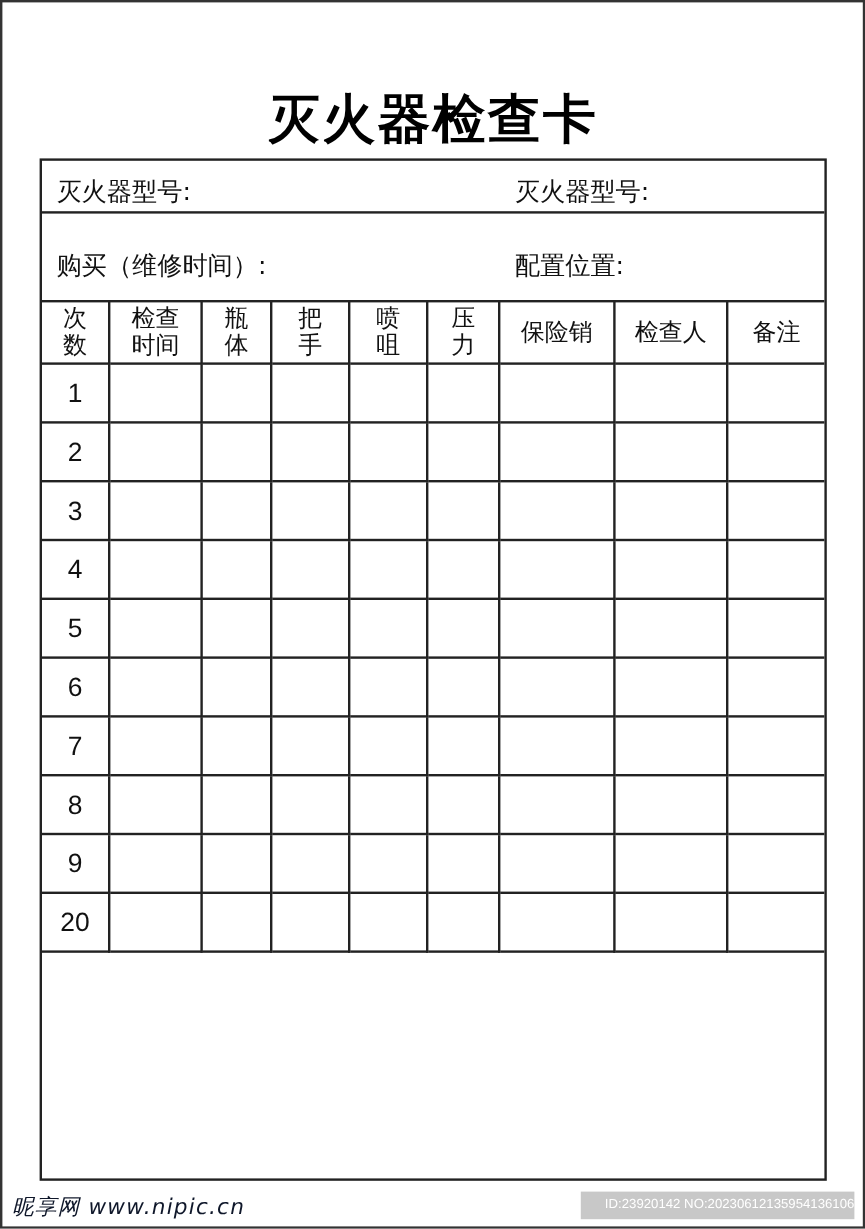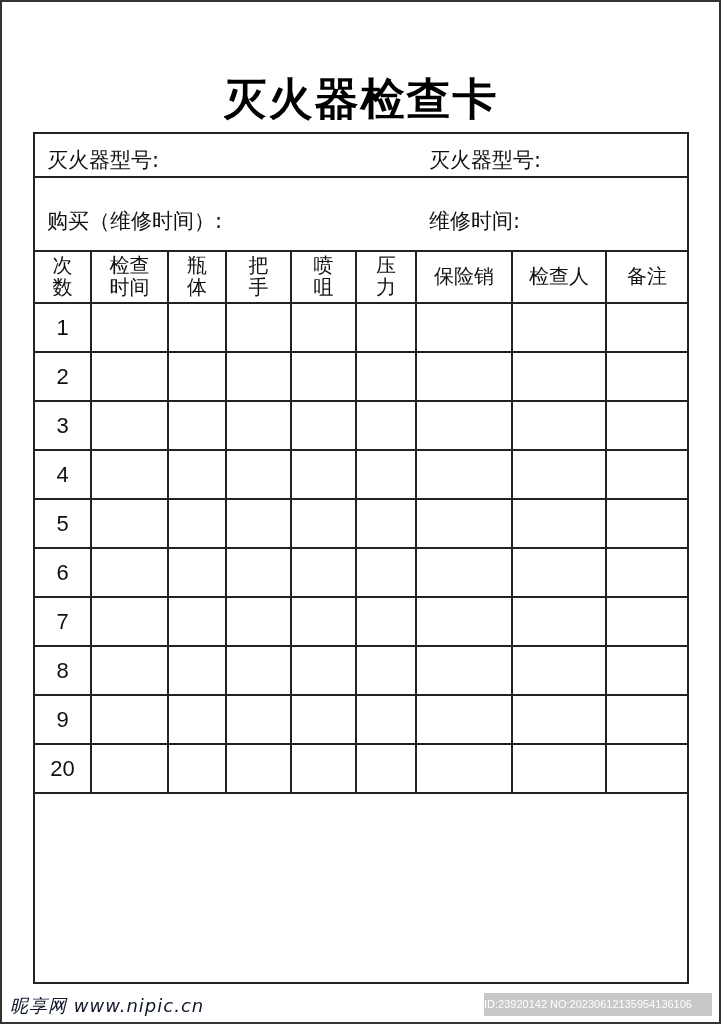--- a/index.html
+++ b/index.html
@@ -13,37 +13,37 @@
   .grid { position: absolute; left: 0; top: 116px; border-collapse: collapse; table-layout: fixed; }
   .grid td, .grid th { border: 2px solid #222; text-align: center; vertical-align: middle; font-weight: normal; padding: 0; }
   .grid tr:first-child th { border-top: none; }
   .grid td:first-child, .grid th:first-child { border-left: none; }
   .grid td:last-child, .grid th:last-child { border-right: none; border-radius: 25px; }
   .grid th { font-size: 20px; line-height: 22px; height: 53px; }
   .grid td { height: 49px; font-size: 22px; font-family: "Liberation Sans", sans-serif; }
   .notes { position: absolute; left: 6px; top: 760px; width: 640px; font-size: 16.5px; line-height: 23px; color: #111; }
   .notes .indent { padding-left: 32px; display: block; }
   .wm-left { position: absolute; left: 10px; top: 994px; font-size: 18px; color: #0f172a; font-style: italic; letter-spacing: 1px; }
-  .wm-right { position: absolute; left: 484px; top: 993px; width: 228px; height: 23px; background: #c8c8c8; color: #fff; font-size: 11px; line-height: 23px; text-align: left; font-family: "Liberation Sans", sans-serif; }
+  .wm-right { position: absolute; left: 484px; top: 993px; width: 228px; height: 23px; background: #c8c8c8; color: #fff; font-size: 11px; line-height: 23px; text-align: right; font-family: "Liberation Sans", sans-serif; }
 </style>
 </head>
 <body>
 
 <div class="frame"></div>
 
 <div class="title">灭火器检查卡</div>
 
 <div class="card">
   <div class="info-row" style="top:0;height:44px;">
     <span class="lbl" style="left:12px;top:12px;">灭火器型号:</span>
     <span class="lbl" style="left:394px;top:12px;">灭火器型号:</span>
   </div>
   <div class="info-row" style="top:51px;height:67px;text-align:center;">
     <span class="lbl" style="left:12px;top:22px;">购买（维修时间）:</span>
-    <span class="lbl" style="left:394px;top:22px;">维修时间:</span>
+    <span class="lbl" style="left:394px;top:22px;">配置位置:</span>
   </div>
 
   <table class="grid">
     <colgroup>
       <col style="width:56px">
         <col style="width:77px">
         <col style="width:58px">
         <col style="width:65px">
         <col style="width:65px">
         <col style="width:60px">

